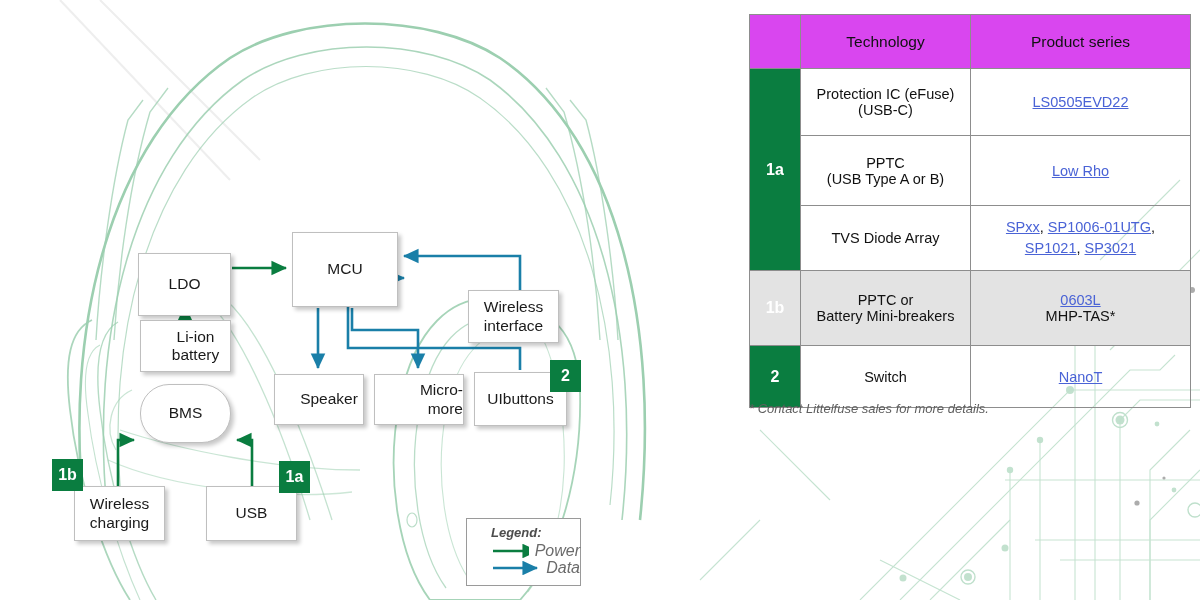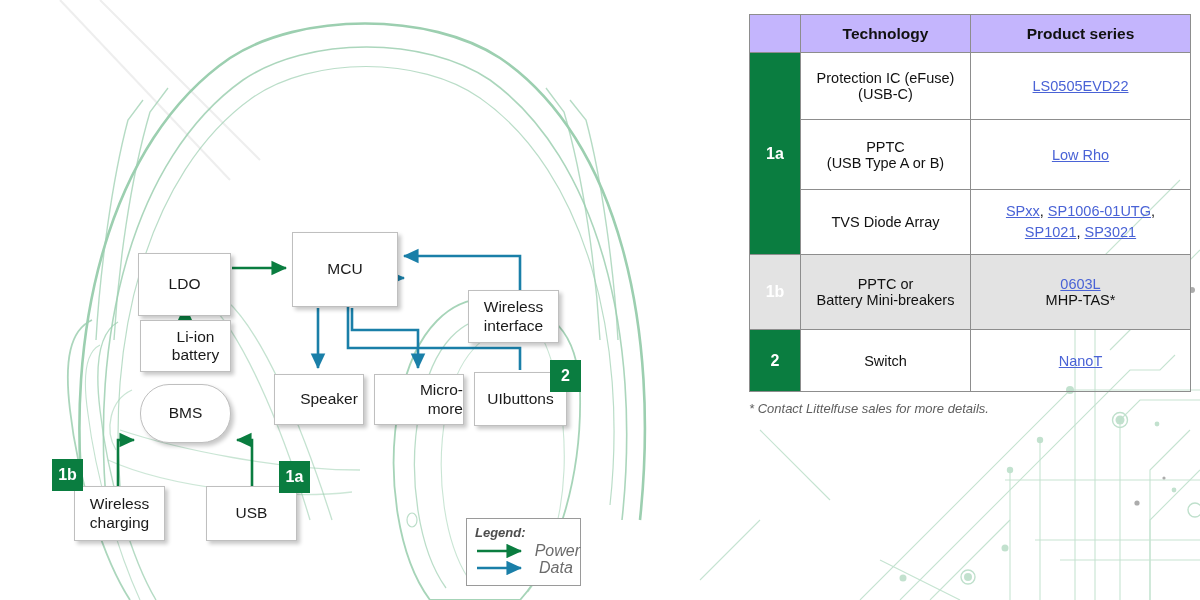--- a/index.html
+++ b/index.html
@@ -42,21 +42,21 @@
     z-index:8;
   }
 
   .legend{
     position:absolute;
     left:466px;top:518px;width:115px;height:68px;
     background:#ffffff;
     border:1px solid #9a9a9a;
     box-sizing:border-box;
     z-index:9;
-    padding:6px 0 0 8px;
+    padding:6px 0 0 24px;
   }
   .legend-title{
     font-style:italic;font-size:13px;color:#4d4d4d;font-weight:bold;
     margin-bottom:2px;
   }
   .legend-row{display:flex;align-items:center;height:17px;}
   .legend-label{font-style:italic;font-size:16px;color:#6b6b6b;margin-left:6px;}
 
   
   .table-wrap{position:absolute;left:749px;top:14px;width:441px;}
@@ -68,24 +68,24 @@
     color:#111;
   }
   table.spec th,table.spec td{
     border:1px solid #8d8d8d;
     text-align:center;
     vertical-align:middle;
     padding:4px 6px;
     box-sizing:border-box;
   }
   table.spec th{
-    background:#c4b5fd;
-    font-weight:bold;
+    background:#d946ef;
+    font-weight:normal;
     font-size:15.5px;
-    height:38px;
+    height:54px;
   }
   .col-badge{width:51px;}
   .col-tech{width:170px;}
   .col-prod{width:220px;}
   td.badge-cell{
     background:#0a7d40;
     color:#ffffff;
     font-weight:bold;
     font-size:16px;
     border-left:1px solid #8d8d8d;

